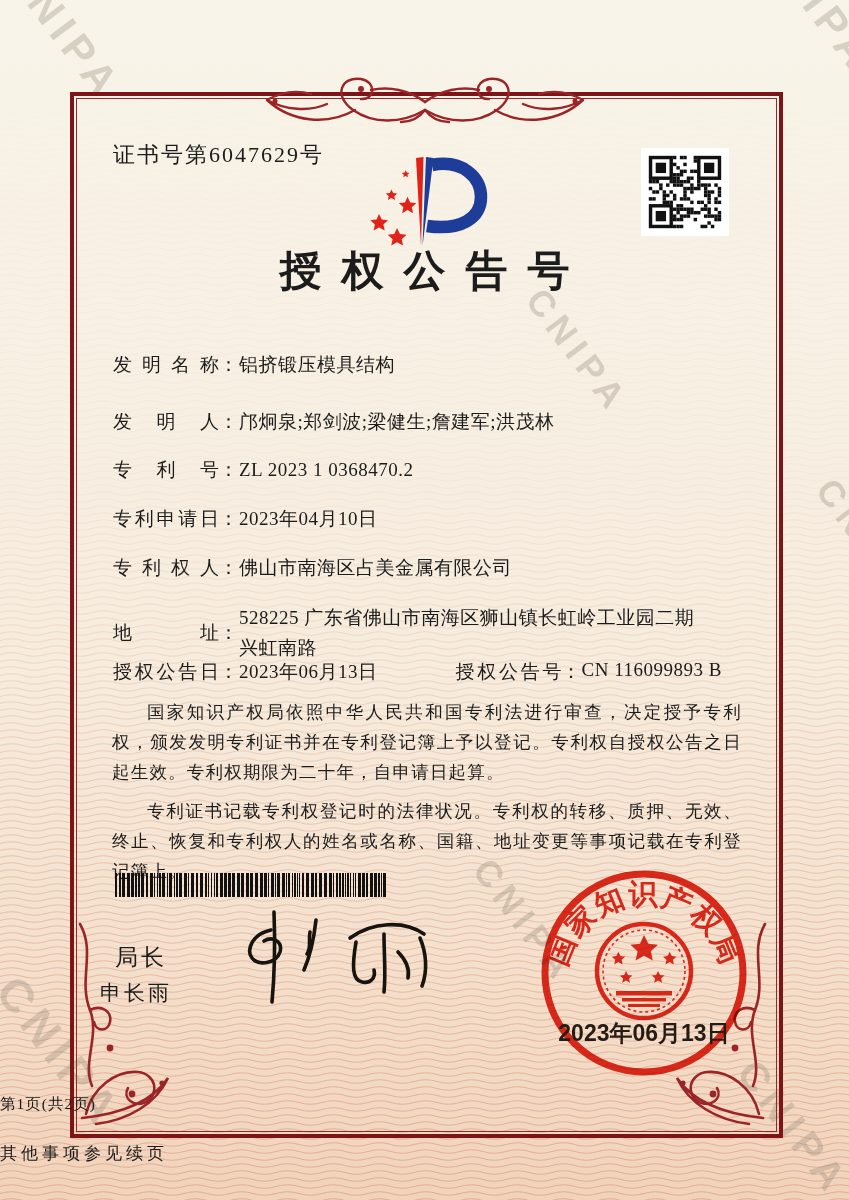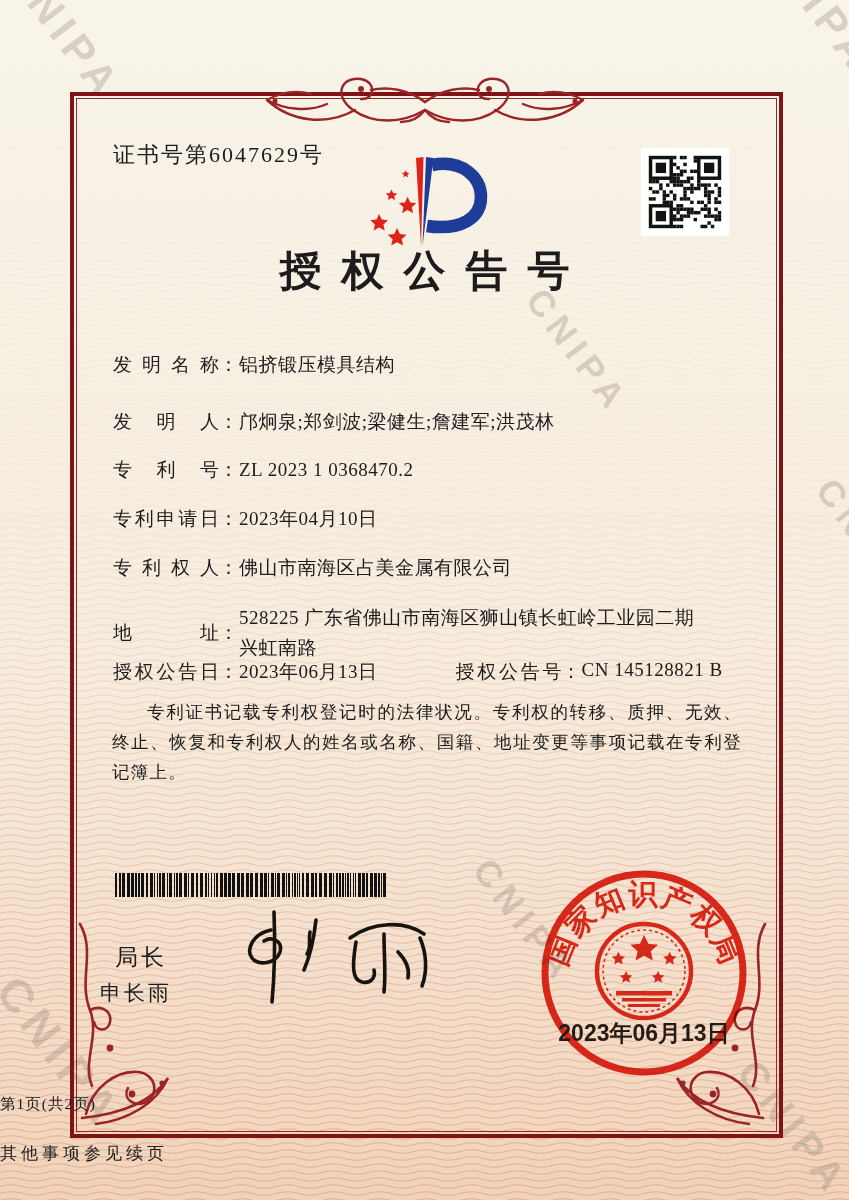--- a/index.html
+++ b/index.html
@@ -310,25 +310,26 @@
       <span class="colon">：</span>
     <span class="val wrap">528225 广东省佛山市南海区狮山镇长虹岭工业园二期兴虹南路</span>
   </div>
   <div class="row" style="top:659px">
     <span class="lab">授权公告日</span>
       <span class="colon">：</span>
     <span class="val">2023年06月13日</span>
     <span class="pair2">
       <span class="lab">授权公告号</span>
         <span class="colon">：</span>
-      <span class="val">CN 145128821 B</span>
+      <span class="val">CN 116099893 B</span>
     </span>
   </div>
 
   <div id="paras">
+    <p>国家知识产权局依照中华人民共和国专利法进行审查，决定授予专利权，颁发发明专利证书并在专利登记簿上予以登记。专利权自授权公告之日起生效。专利权期限为二十年，自申请日起算。</p>
     <p>专利证书记载专利权登记时的法律状况。专利权的转移、质押、无效、终止、恢复和专利权人的姓名或名称、国籍、地址变更等事项记载在专利登记簿上。</p>
   </div>
 
   <svg id="barcode" width="275" height="24" viewBox="0 0 275 24">
     <g id="barcode-bars" fill="#111">
         <rect x="0" y="0" width="2" height="24"></rect>
         <rect x="4" y="0" width="2" height="24"></rect>
         <rect x="7" y="0" width="3" height="24"></rect>
         <rect x="12" y="0" width="3" height="24"></rect>
         <rect x="16" y="0" width="3" height="24"></rect>

